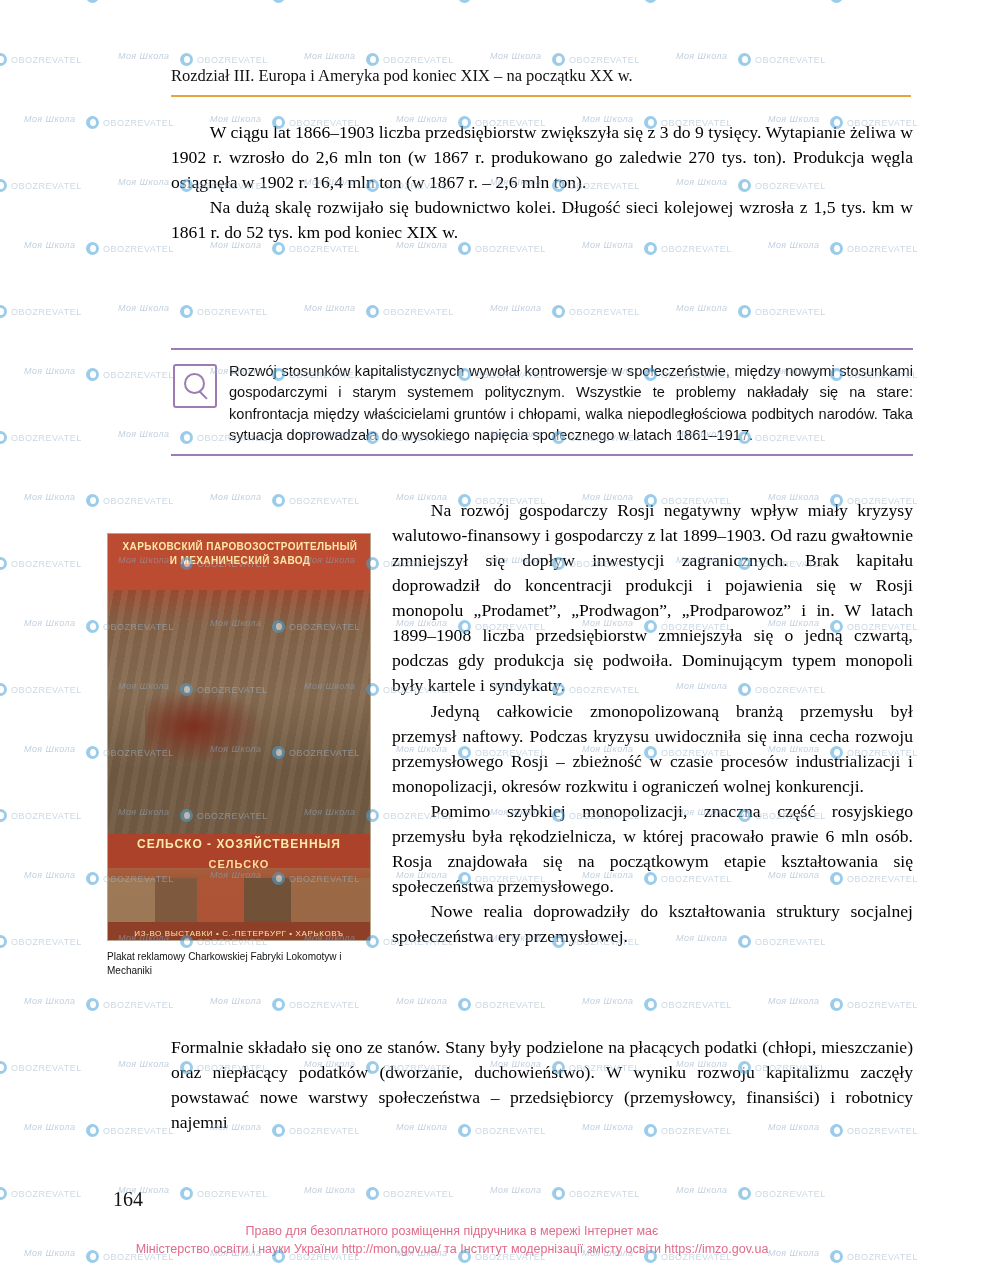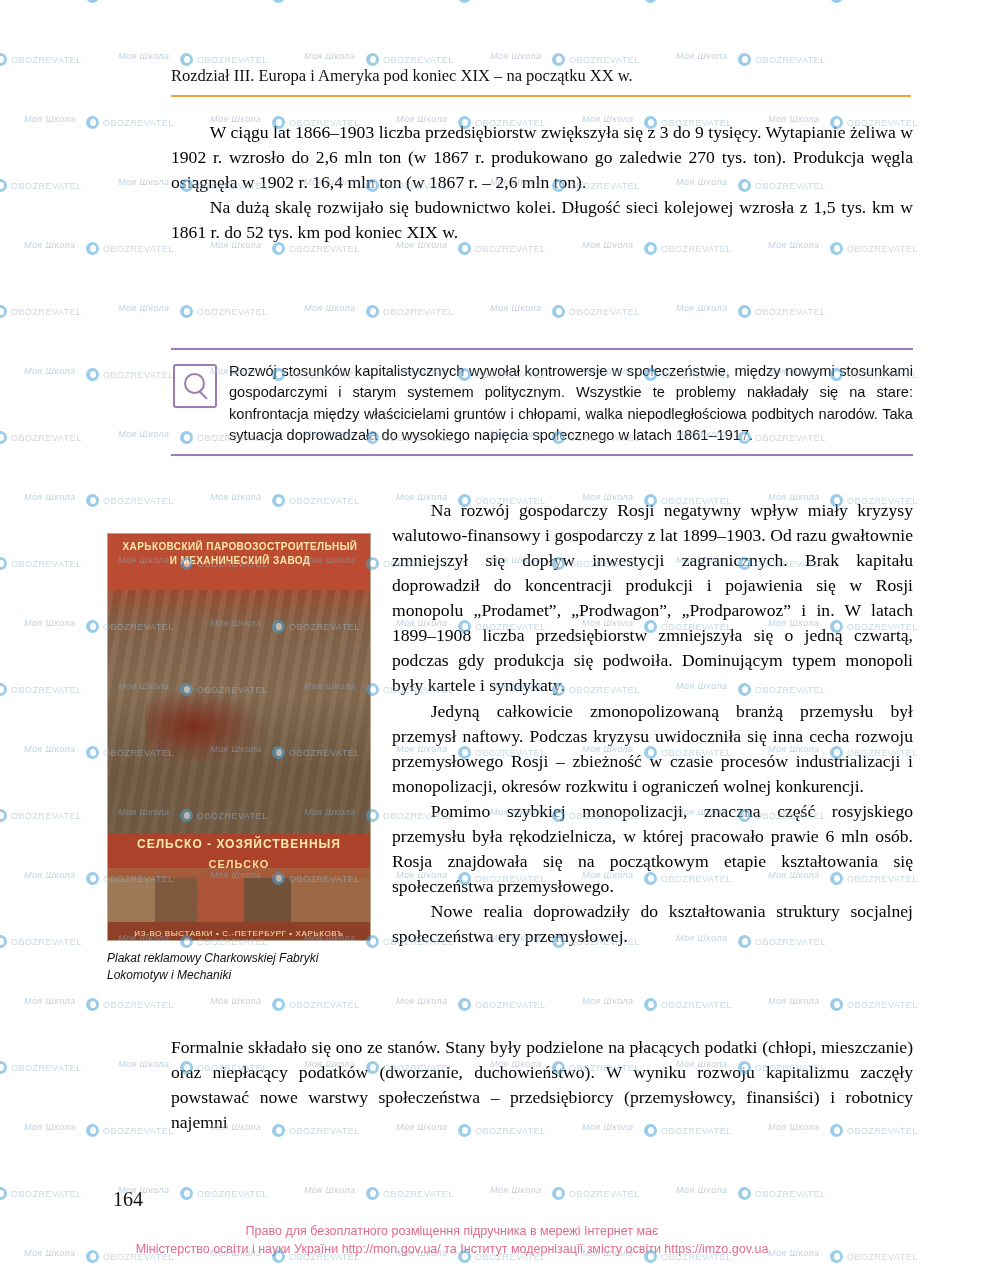--- a/index.html
+++ b/index.html
@@ -212,24 +212,23 @@
   }
   .poster .t4 {
     position: absolute; left: 0; bottom: 2px; width: 100%;
     text-align: center;
     font-family: "Liberation Sans", sans-serif;
     font-size: 8px; color: #ffe4a0; letter-spacing: .6px;
   }
   .caption {
     margin-top: 9px;
     font-family: "Liberation Sans", sans-serif;
-    font-size: 12px;
+    font-size: 10px;
     line-height: 1.42;
     color: #111;
-    font-style: italic;
   }
 
   
   .right-col {
     position: absolute;
     left: 392px;
     top: 498px;
     width: 521px;
     font-size: 17.6px;
     line-height: 1.425;

